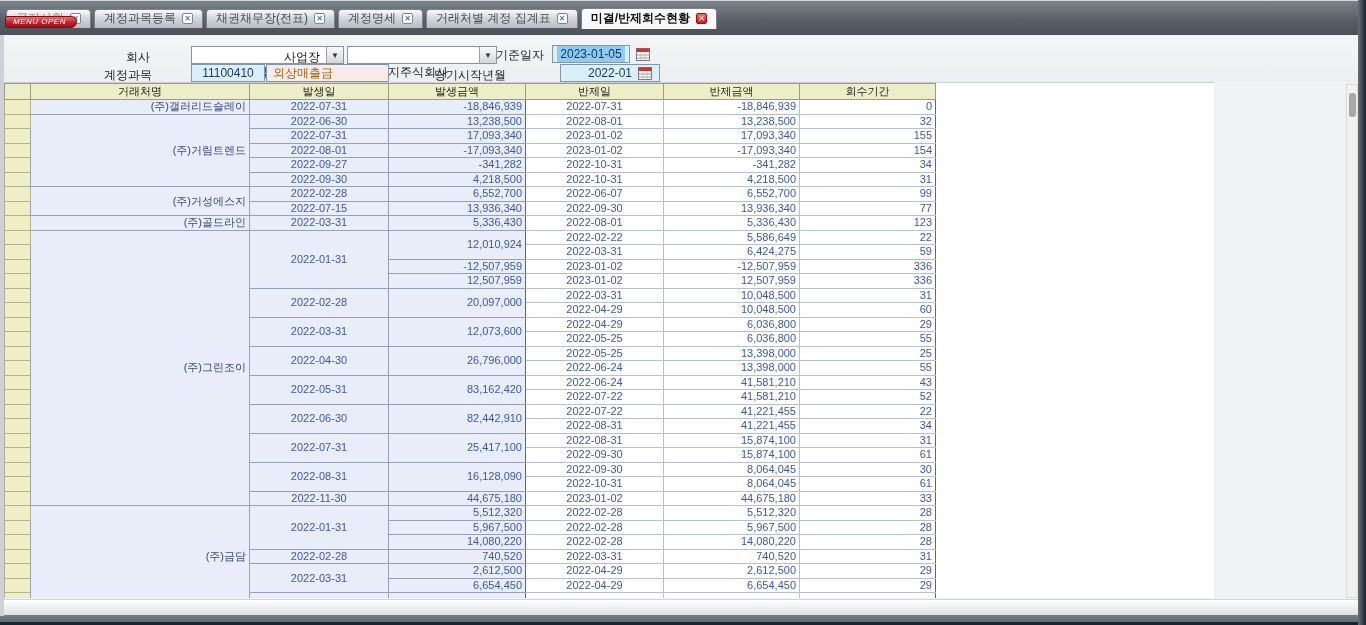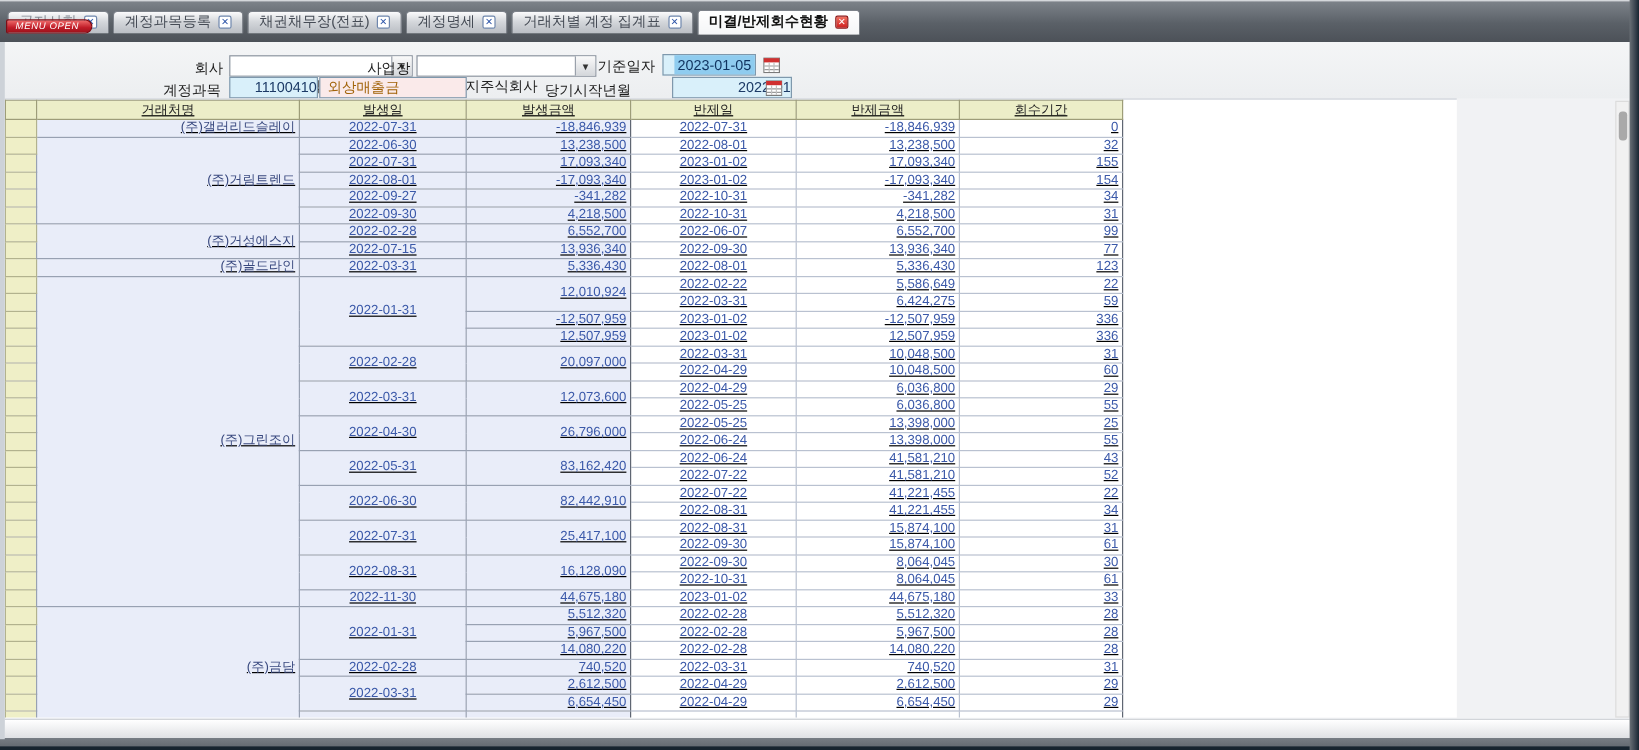--- a/index.html
+++ b/index.html
@@ -23,37 +23,37 @@
   .tab.active .tab-x { background:linear-gradient(#f07060,#cf2020); border:1px solid #8d1414; color:#fff; }
 
   .menu-badge { position:absolute; top:16px; left:5px; z-index:5; height:12px; padding:0 10px 0 7px;
     background:linear-gradient(#ef6a6a,#c01c28 60%,#9d121c); border:1px solid #7e0c14;
     border-radius:2px 7px 7px 2px; color:#fff; font-size:8px; font-weight:normal; letter-spacing:.5px;
     line-height:10px; font-style:italic; }
 
   
   .formarea { position:absolute; top:23px; left:4px; right:8px; height:59px;
     background:linear-gradient(#f6f7f8,#eceef0); }
-  .lbl { position:absolute; font-size:12px; color:#1c1c1c; text-align:right; white-space:nowrap; }
+  .lbl { position:absolute; font-size:12px; color:#1c1c1c; text-align:left; white-space:nowrap; }
   .combo { position:absolute; height:18px; background:#fff; border:1px solid #8b939e;
     font-size:12px; color:#222; display:flex; align-items:center; }
   .combo .cv { flex:1; padding-left:4px; overflow:hidden; white-space:nowrap;margin-top:35px; }
   .combo .arrow { width:17px; height:16px; border-left:1px solid #9aa1ab;
     background:linear-gradient(#fafafa,#d4d7db); color:#333; font-size:8px;
     display:flex; align-items:center; justify-content:center; }
   .tbx { position:absolute; height:18px; border:1px solid #7f98ac; font-size:12px;
-    display:flex; align-items:center; justify-content:flex-end; }
+    display:flex; align-items:center; justify-content:center; }
   .tbx.cyan { background:#d9f0fa; color:#1c3a66; }
   .tbx.pink { background:#faeaea; color:#a16207; justify-content:flex-start; padding-left:6px; }
   .sel { background:#8fccef; color:#10335f; padding:1px 3px; }
   .cal { position:absolute; width:14px; height:14px; cursor:pointer; }
 
   
   .grid-panel { position:absolute; left:4px; top:82px; width:1210px; height:516px;
-    background:#fff; overflow:hidden; border-top:1px solid #c9ced6;text-decoration:underline; }
+    background:#fff; overflow:hidden; border-top:1px solid #c9ced6; }
   table { border-collapse:collapse; table-layout:fixed; width:931px; }
   th, td { overflow:hidden; white-space:nowrap; font-size:11px; }
   th { height:15px; background:#eceec8; border:1px solid #9d9d78; color:#222;
     font-weight:normal; text-align:center; }
   td { height:14.5px; padding:0 3px; line-height:13px; }
   td.rowhdr { background:#efefc7; border:1px solid #b2b28e; padding:0; }
   td.name { background:#e9edf9; border:1px solid #98a1b2; color:#39497f; text-align:right;
     vertical-align:middle; padding-left:5px; }
   td.date, td.amt { background:#e9edf9; border:1px solid #98a1b2; color:#3b59a9; vertical-align:middle; }
   td.date { text-align:center; }

